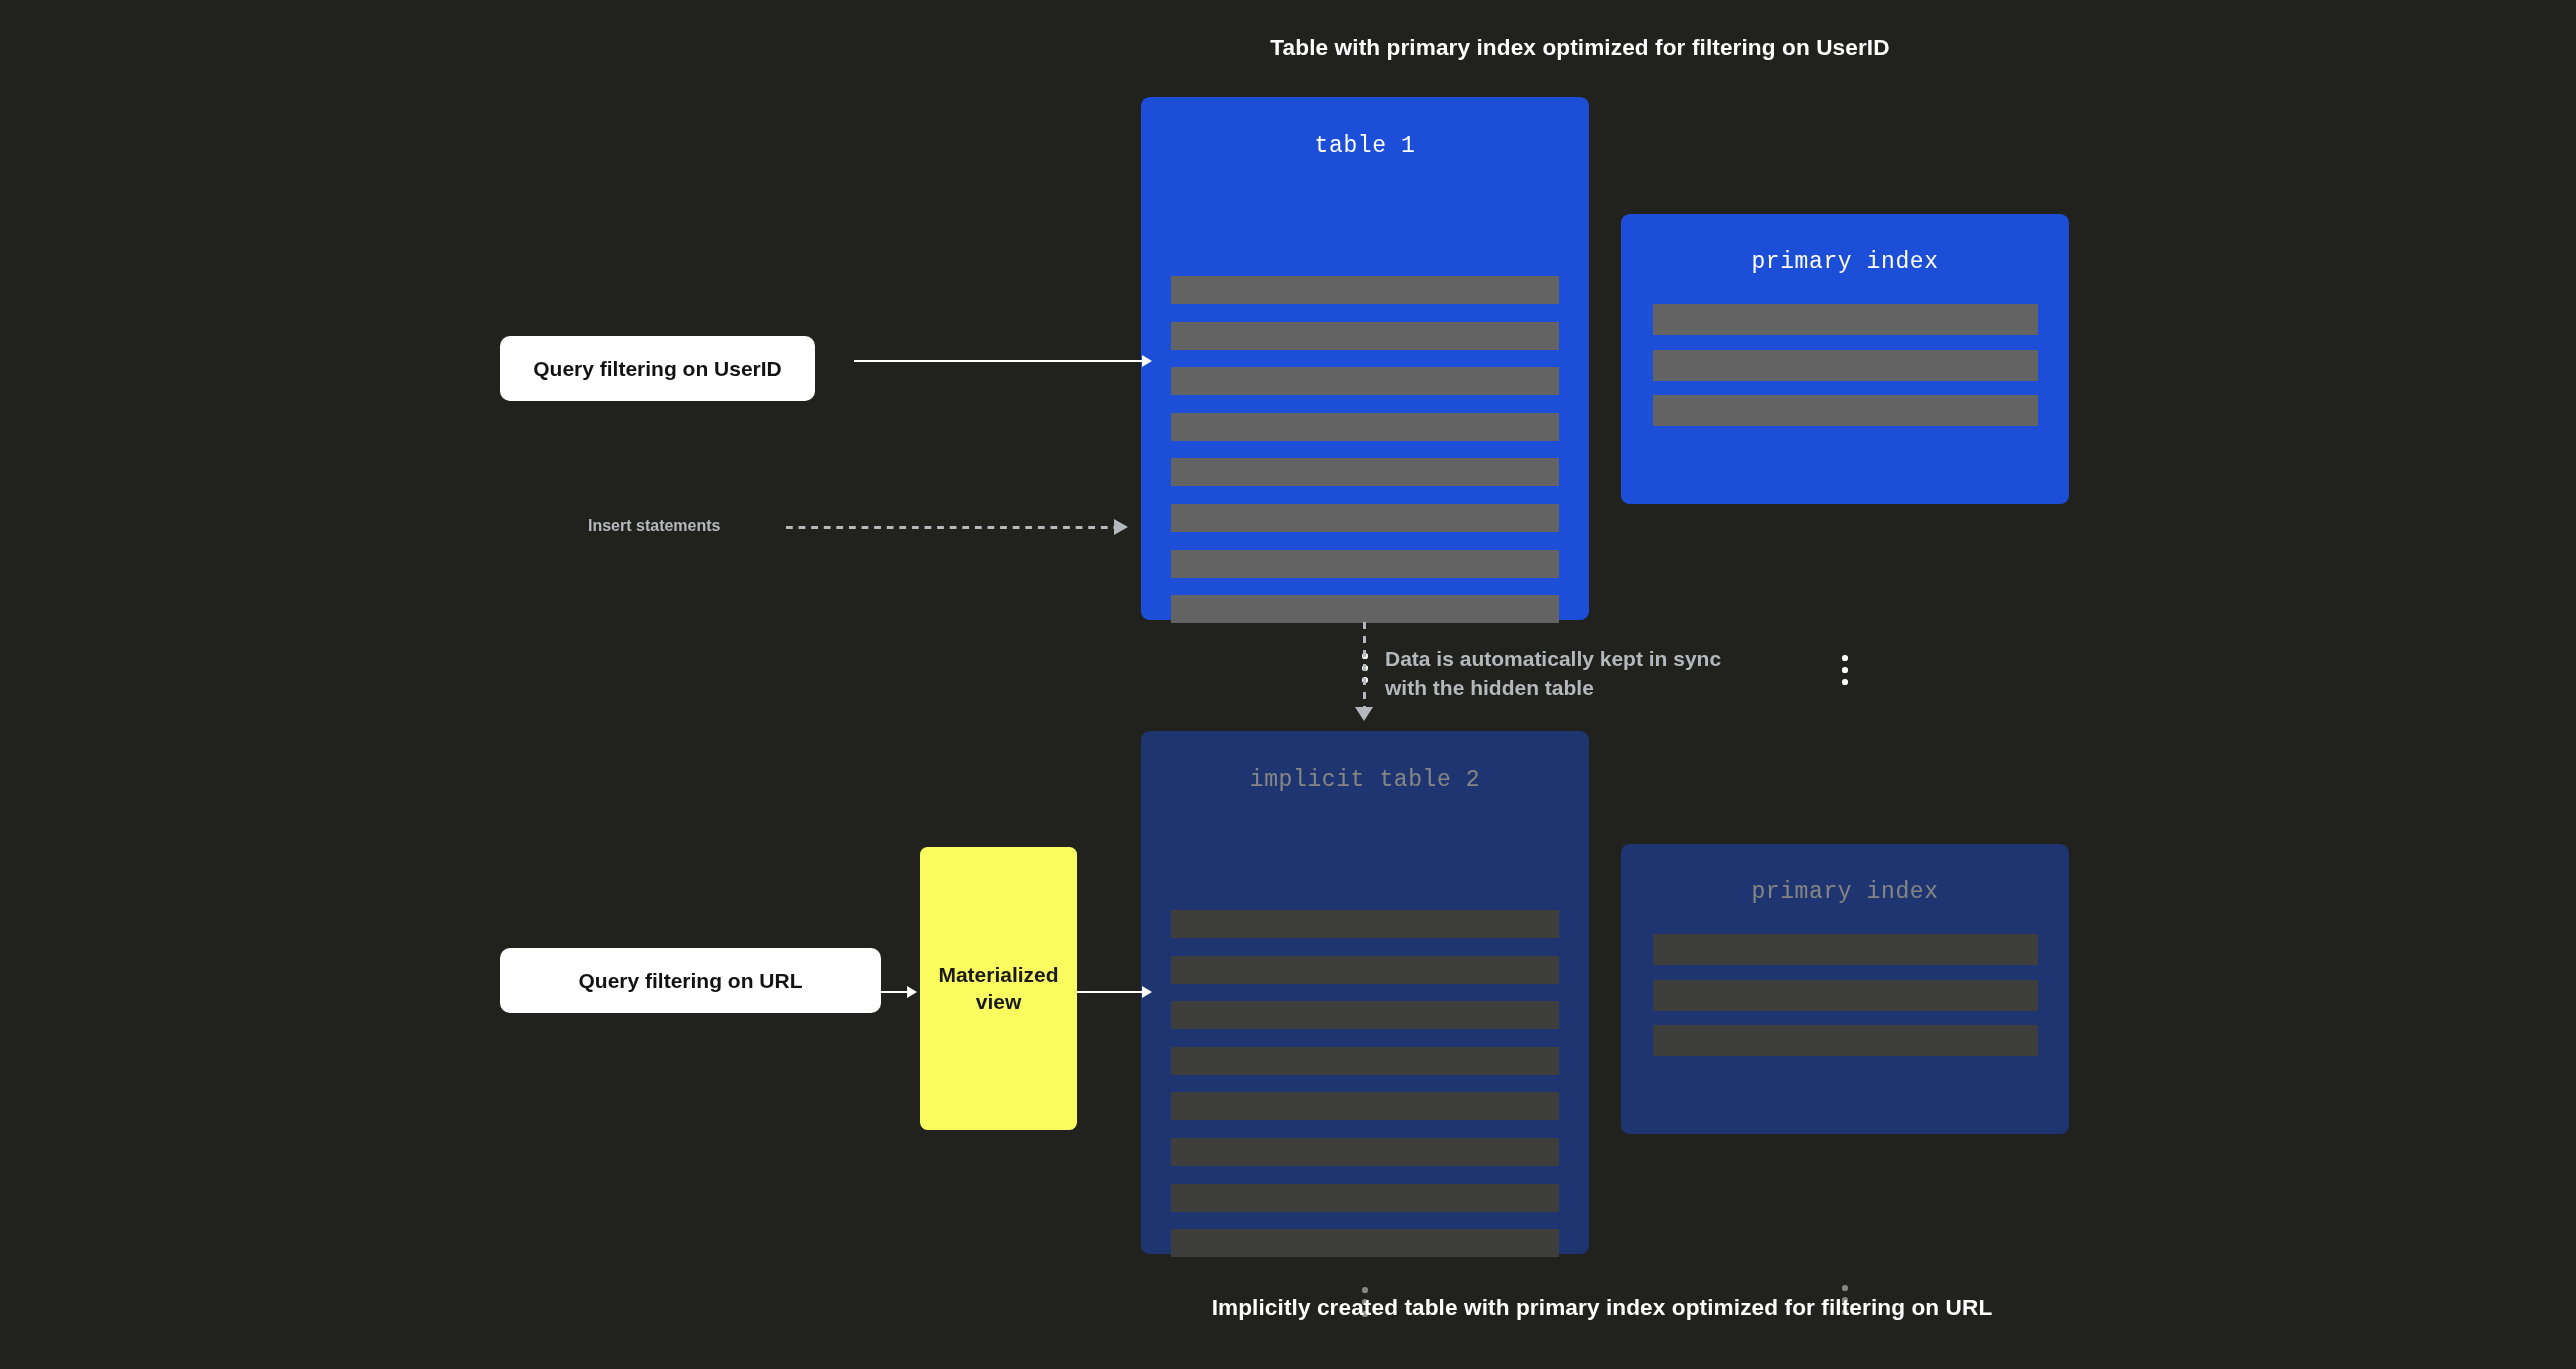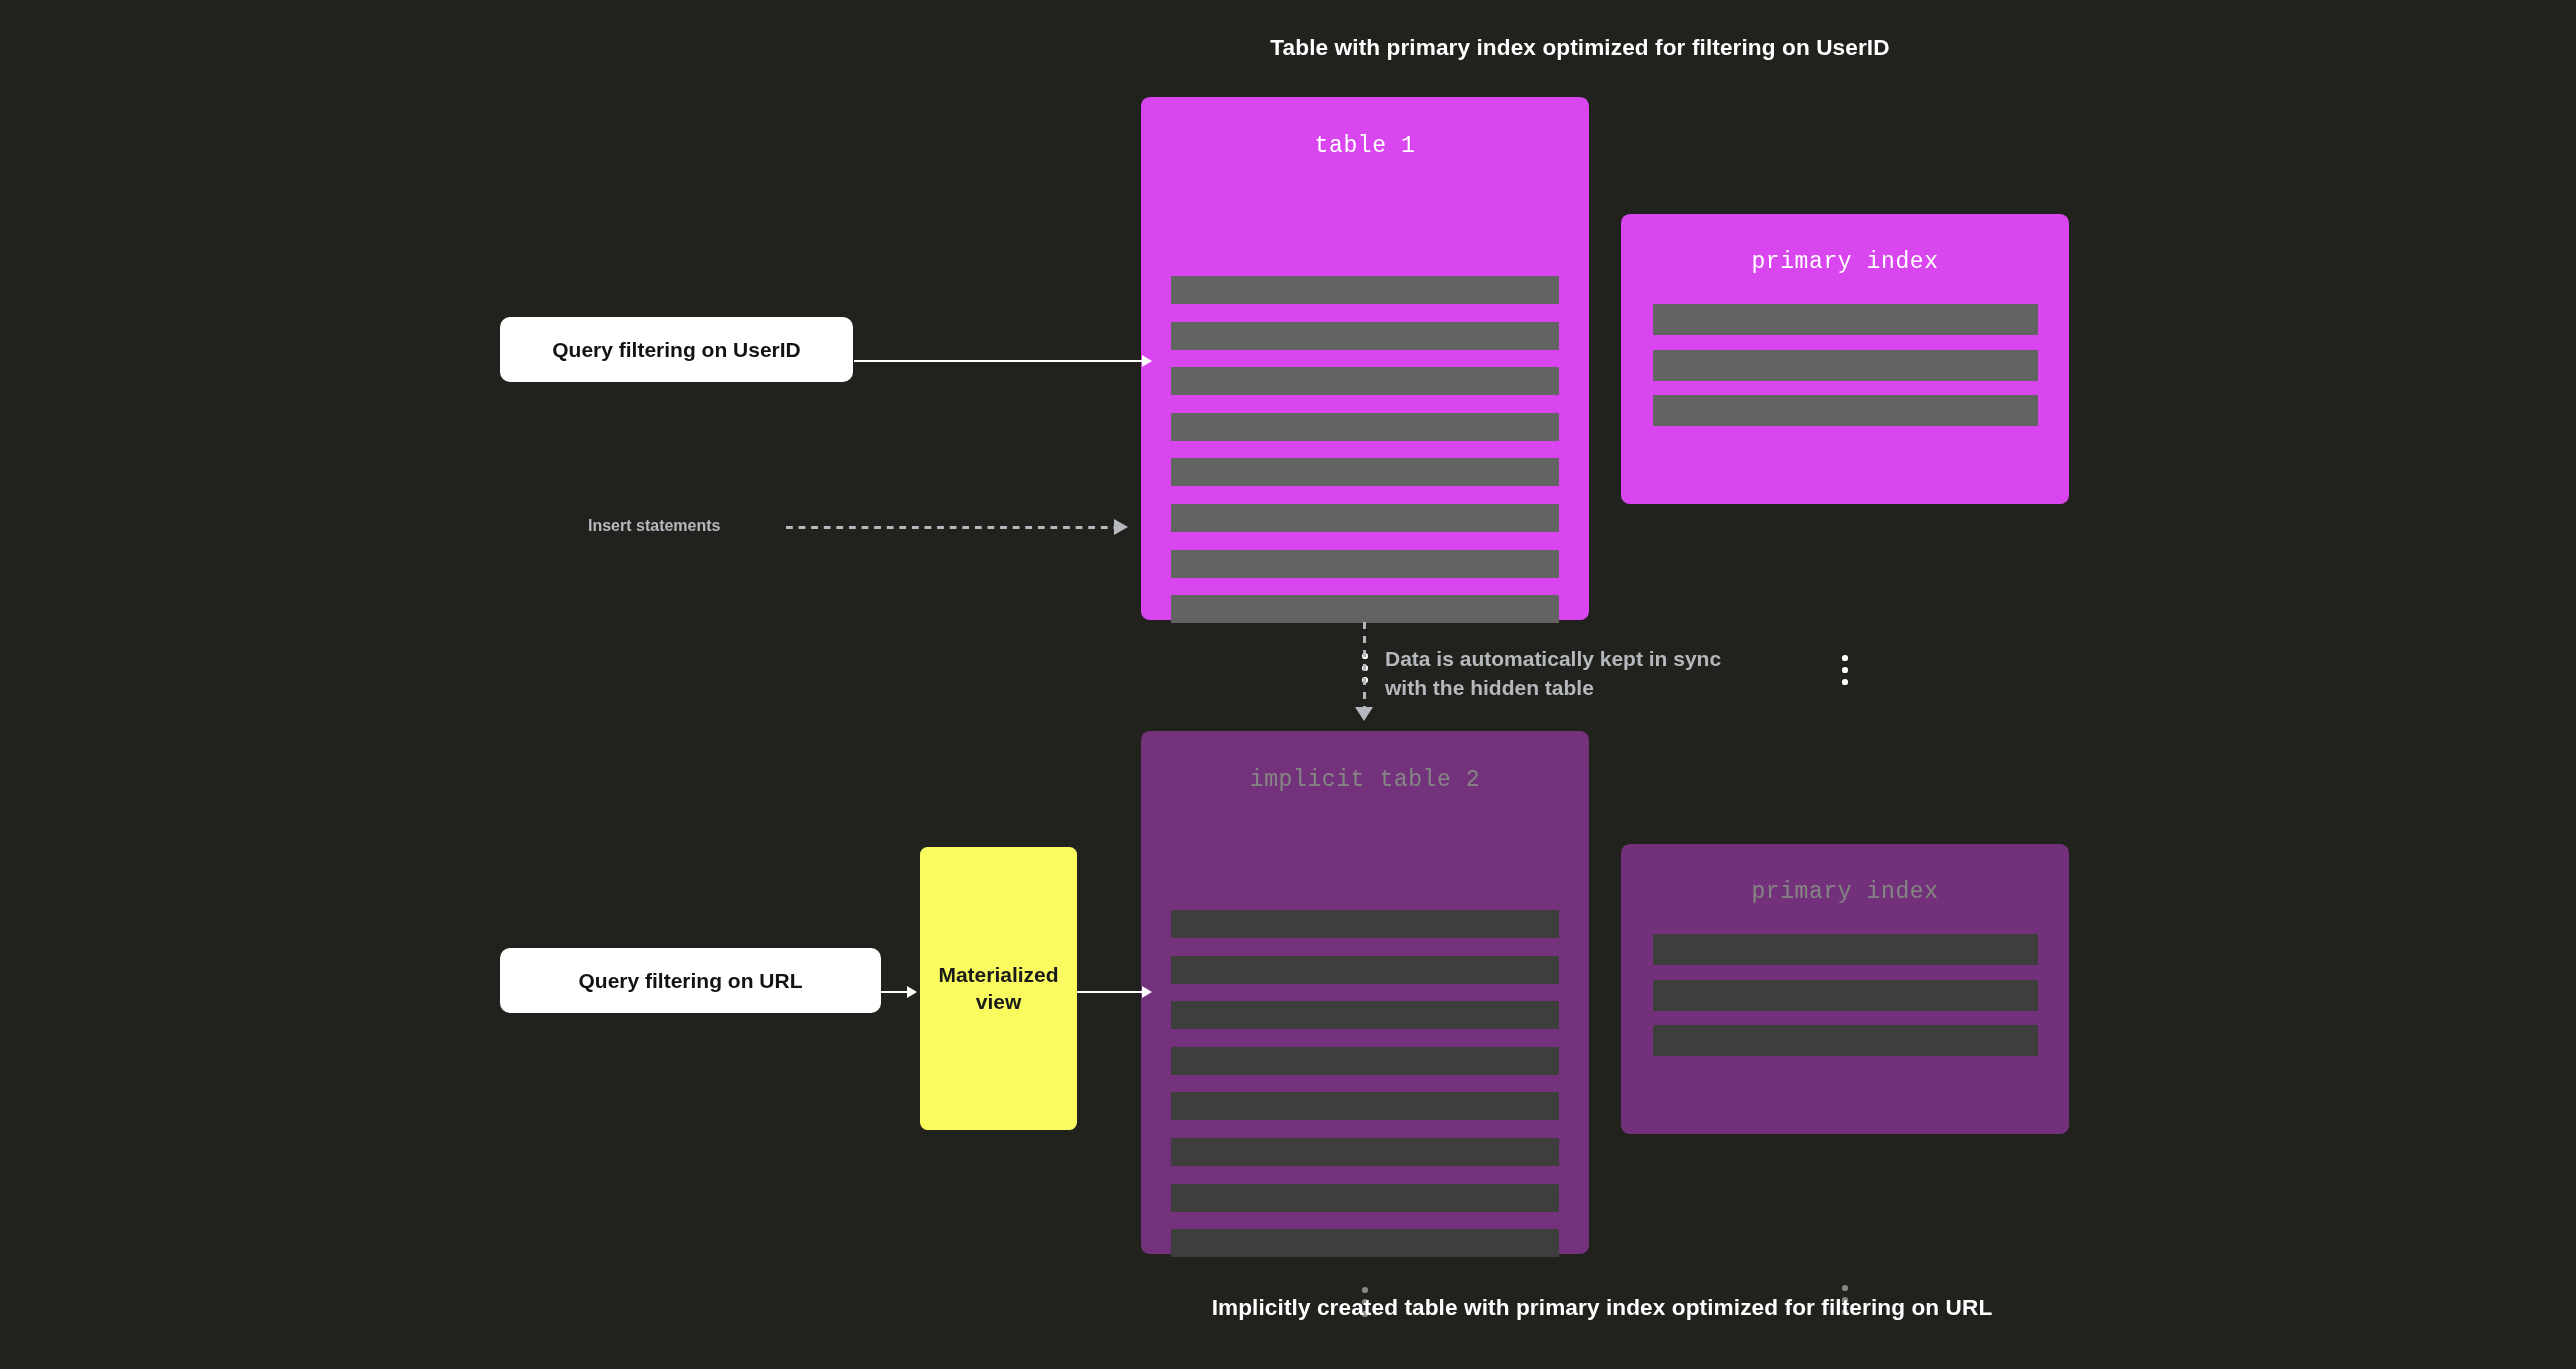--- a/index.html
+++ b/index.html
@@ -27,21 +27,21 @@
     letter-spacing: 0.1px;
     white-space: nowrap;
     font-family: "Liberation Sans", sans-serif;
   }
   #caption-top   { top: 35px;  left: 50%; transform: translateX(-50%); margin-left: 292px; }
   #caption-bottom{ top: 1295px; left: 50%; transform: translateX(-50%); margin-left: 314px; }
 
   
   .panel {
     position: absolute;
-    background: #d946ef;
+    background: #1d4ed8;
     border-radius: 8.8px;
   }
   .panel-title {
     position: absolute;
     left: 0;
     right: 0;
     text-align: center;
     font-family: "Liberation Mono", "DejaVu Sans Mono", monospace;
     font-size: 23px;
     color: #ffffff;
@@ -124,21 +124,21 @@
     border-radius: 10px;
     display: flex;
     align-items: center;
     justify-content: center;
     color: #121212;
     font-weight: bold;
     font-size: 21px;
     text-align: center;
     font-family: "Liberation Sans", sans-serif;
   }
-  #query-userid { left: 500px; top: 317px; width: 353px; height: 65px; }
+  #query-userid { left: 500px; top: 336px; width: 315px; height: 65px; }
   #query-url    { left: 500px; top: 948px; width: 381px; height: 65px; }
 
   
   #mat-view {
     position: absolute;
     left: 920px; top: 847px;
     width: 157px; height: 283px;
     background: #f9fb5f;
     border-radius: 7.5px;
     display: flex;

